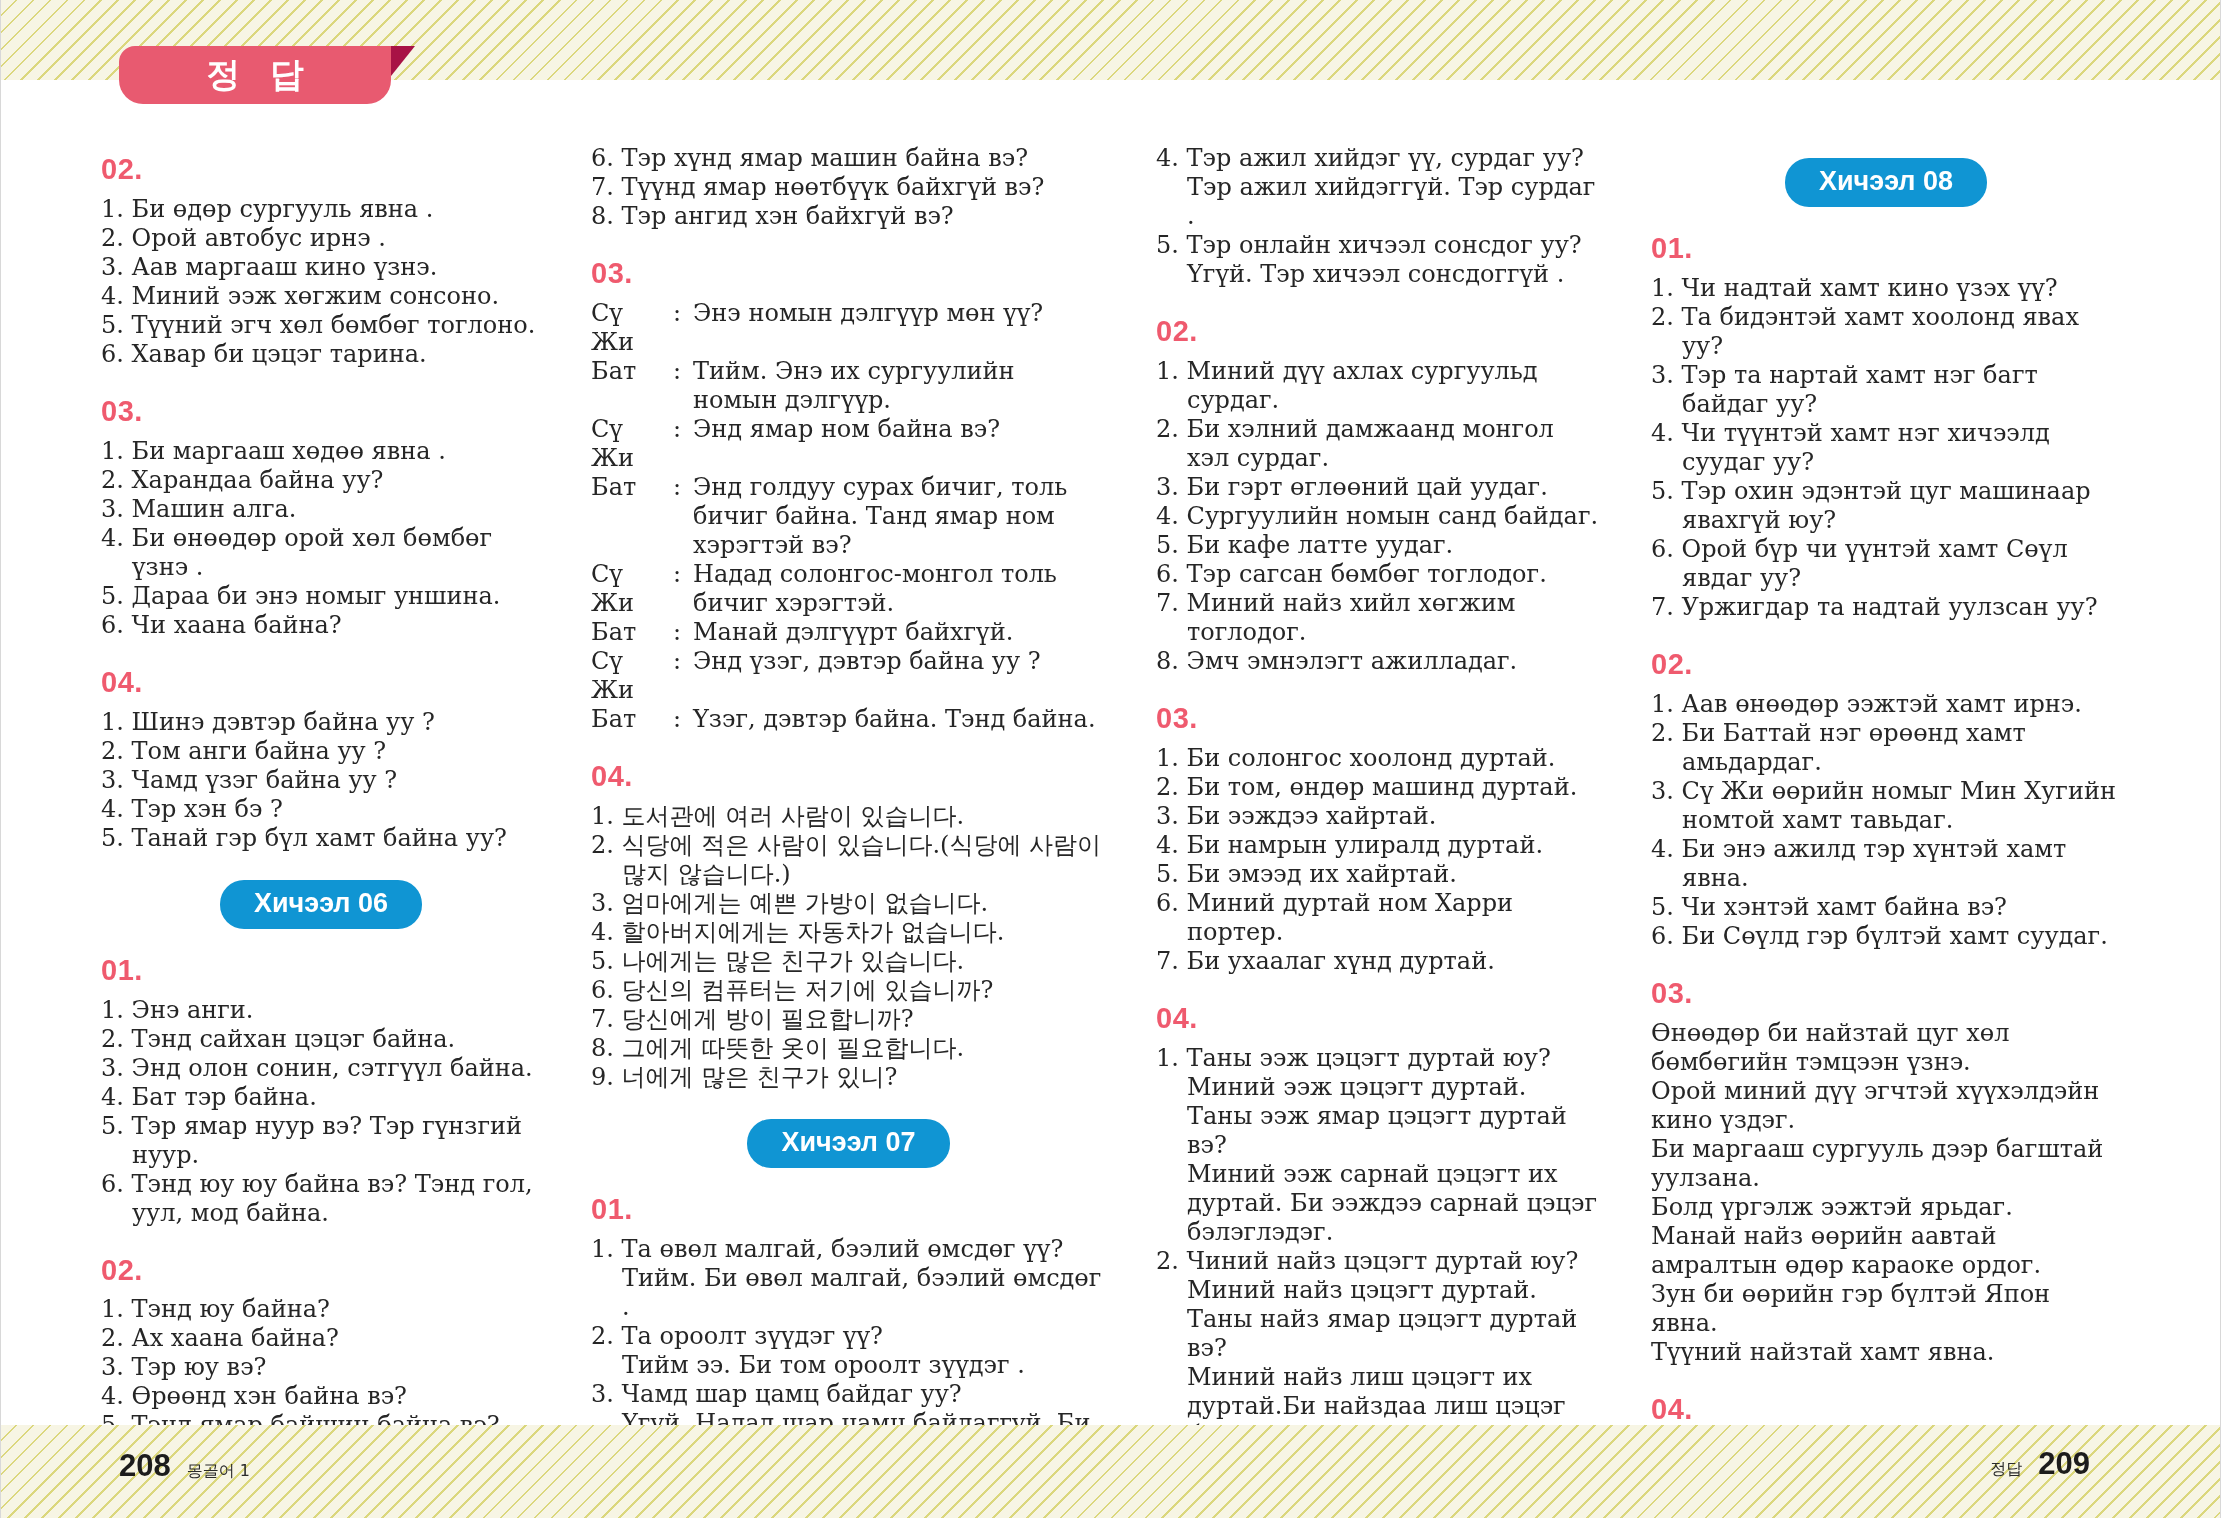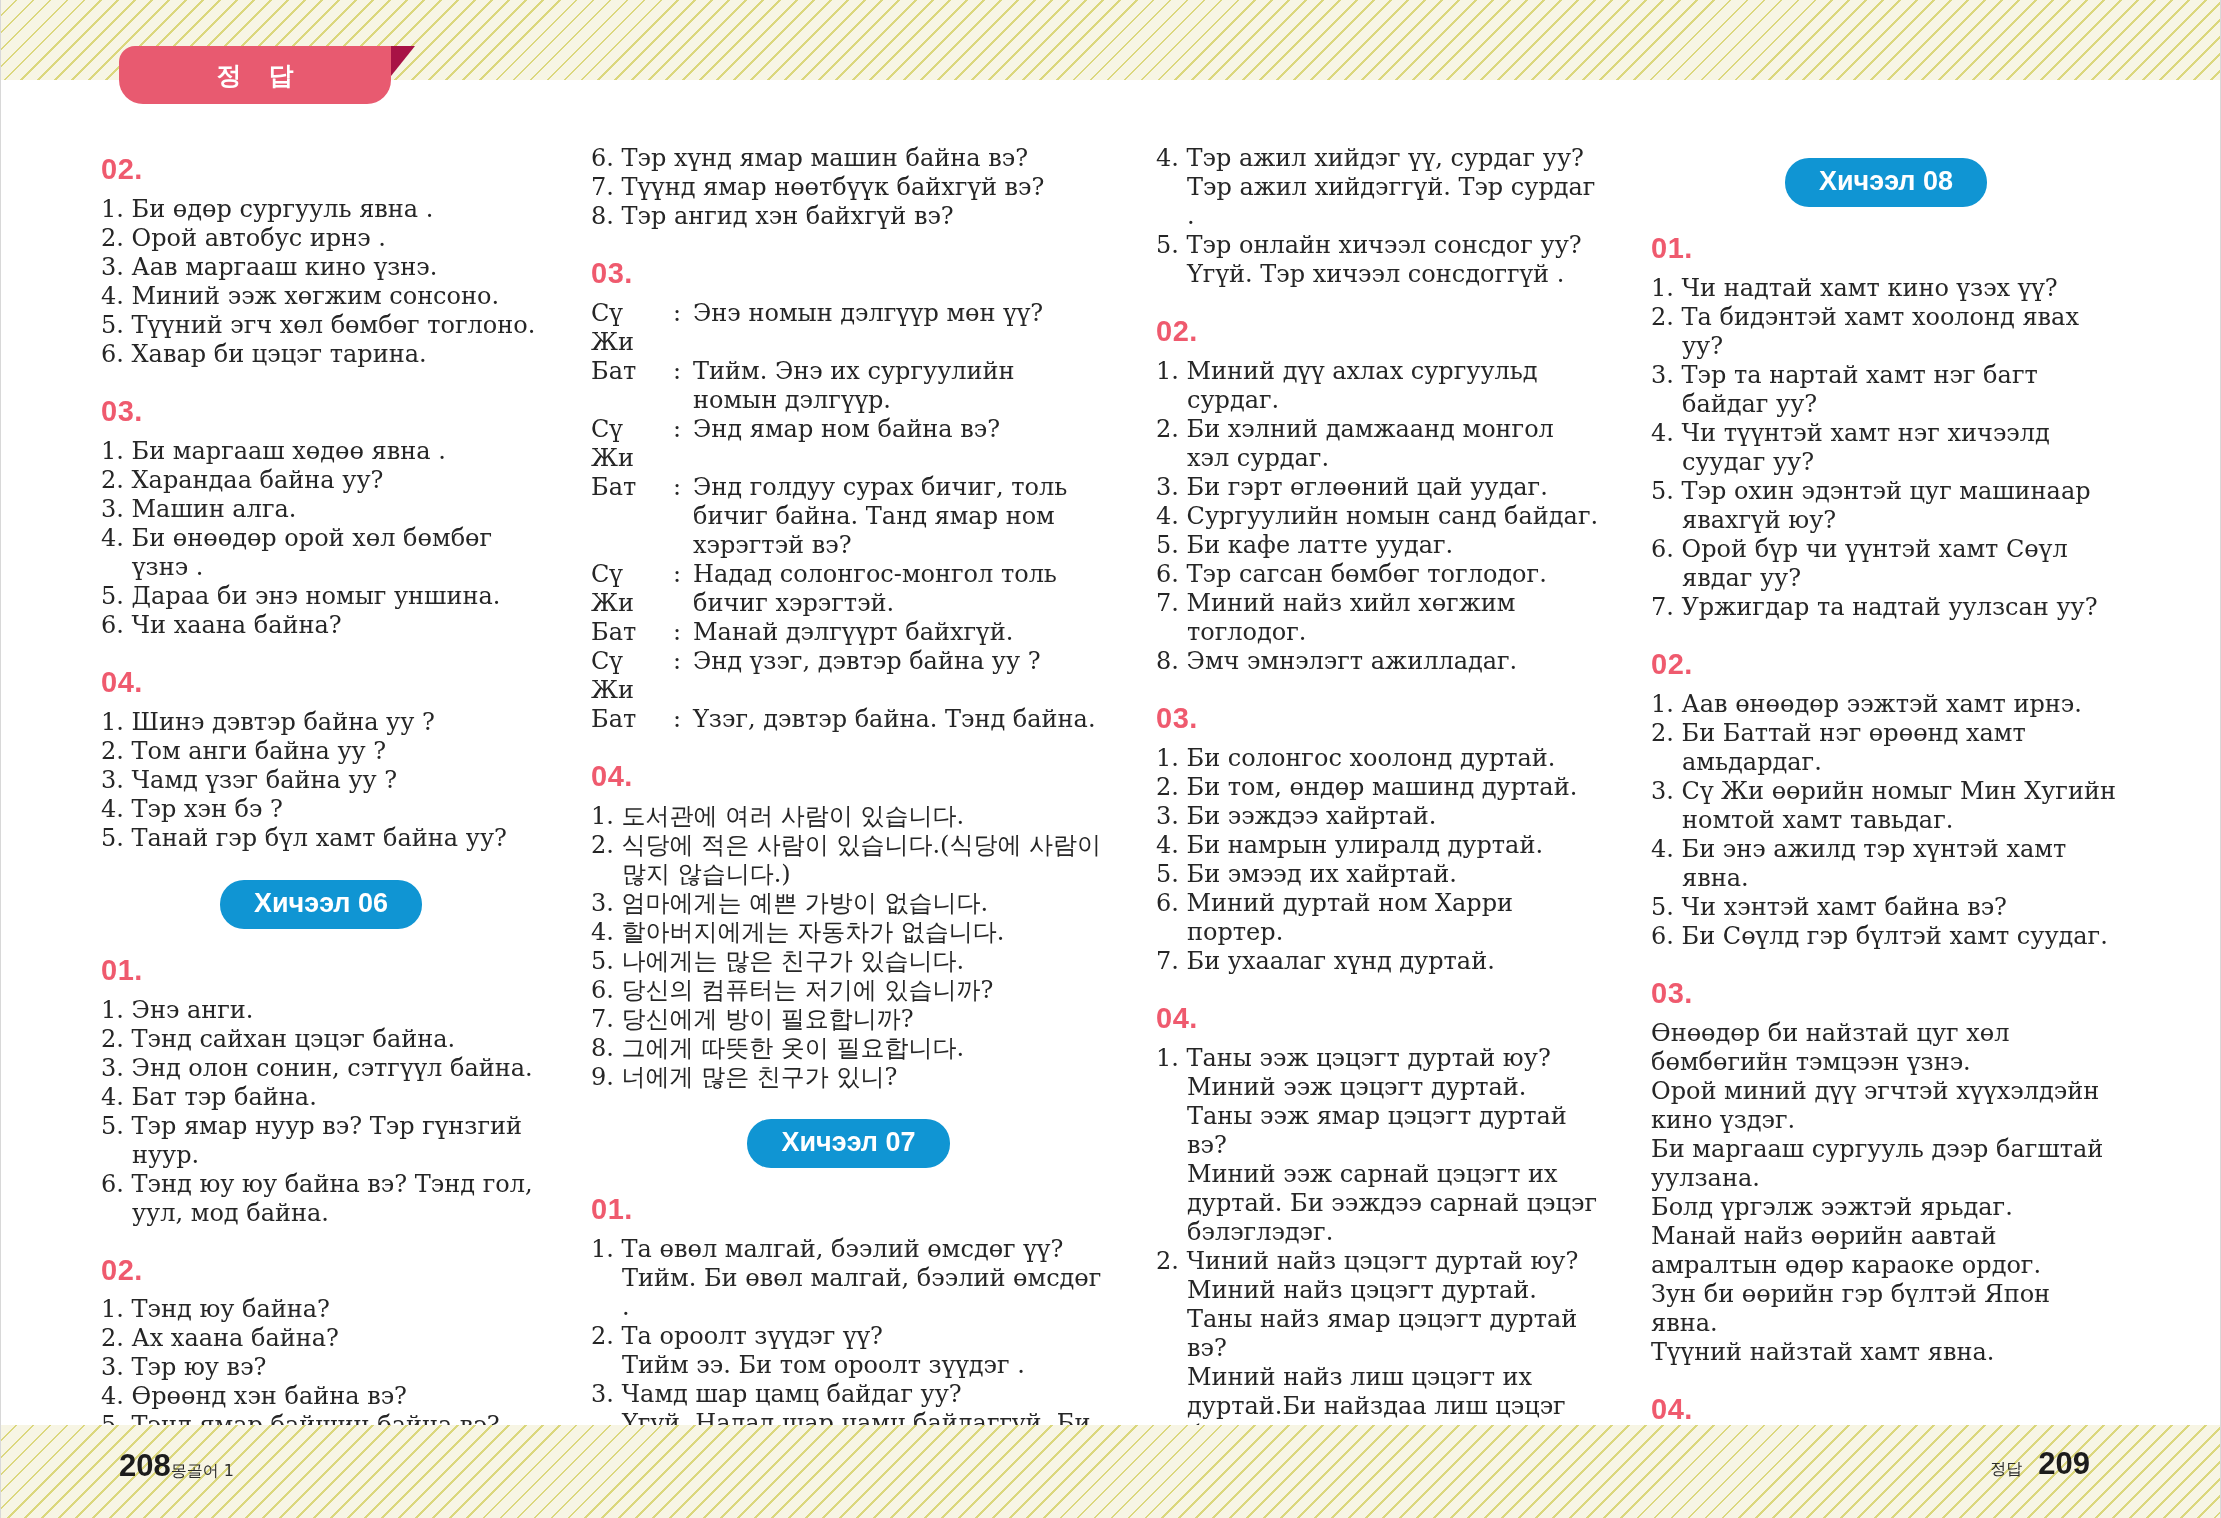--- a/index.html
+++ b/index.html
@@ -19,21 +19,21 @@
     position:absolute;left:118px;top:46px;width:272px;height:58px;
     background:#e85a70;border-radius:16px 0 24px 24px;
     display:flex;align-items:center;justify-content:center;z-index:3;
   }
   .ribbon::after{
     content:"";position:absolute;top:0;right:-24px;width:0;height:0;
     border-top:30px solid #a81245;border-right:24px solid transparent;
   }
   .ribbon-label{
     color:#ffffff;font-family:"Liberation Sans","DejaVu Sans",sans-serif;
-    font-weight:bold;font-size:25px;letter-spacing:10px;padding-left:10px;white-space:nowrap;
+    font-weight:bold;font-size:34px;letter-spacing:10px;padding-left:10px;white-space:nowrap;
   }
 
   .columns{
     position:absolute;top:80px;left:0;right:0;bottom:93px;
     display:grid;grid-template-columns:440px 515px 445px 470px;column-gap:50px;
     padding:64px 0 0 100px;box-sizing:border-box;
   }
   .col{min-width:0;}
   .col-1 .section:first-child{margin-top:10px;}
 
@@ -51,21 +51,21 @@
   .colon{flex:0 0 20px;}
   .dtext{flex:1;min-width:0;}
 
   .lesson-wrap{margin:14px 0 26px 0;text-align:center;}
   .lesson-pill{
     display:inline-block;background:#1095d3;color:#ffffff;
     font-family:"Liberation Sans","DejaVu Sans",sans-serif;font-weight:bold;
     font-size:27px;line-height:1;padding:10px 34px 12px;border-radius:24px;white-space:nowrap;
   }
 
-  .footer-left{position:absolute;left:118px;bottom:34px;display:flex;align-items:baseline;z-index:2;}
+  .footer-left{position:absolute;left:118px;bottom:34px;display:flex;align-items:baseline;gap:16px;z-index:2;}
   .footer-right{position:absolute;right:130px;bottom:36px;display:flex;align-items:baseline;gap:16px;z-index:2;}
   .page-num{font-family:"Liberation Sans","DejaVu Sans",sans-serif;font-weight:bold;font-size:31px;color:#1c1c1c;}
   .page-label{font-family:"DejaVu Sans","Liberation Sans",sans-serif;font-size:16px;color:#2a2a2a;}
 </style>
 </head>
 <body>
 
 <div class="screen">
   <div class="stripes top"></div>
 

